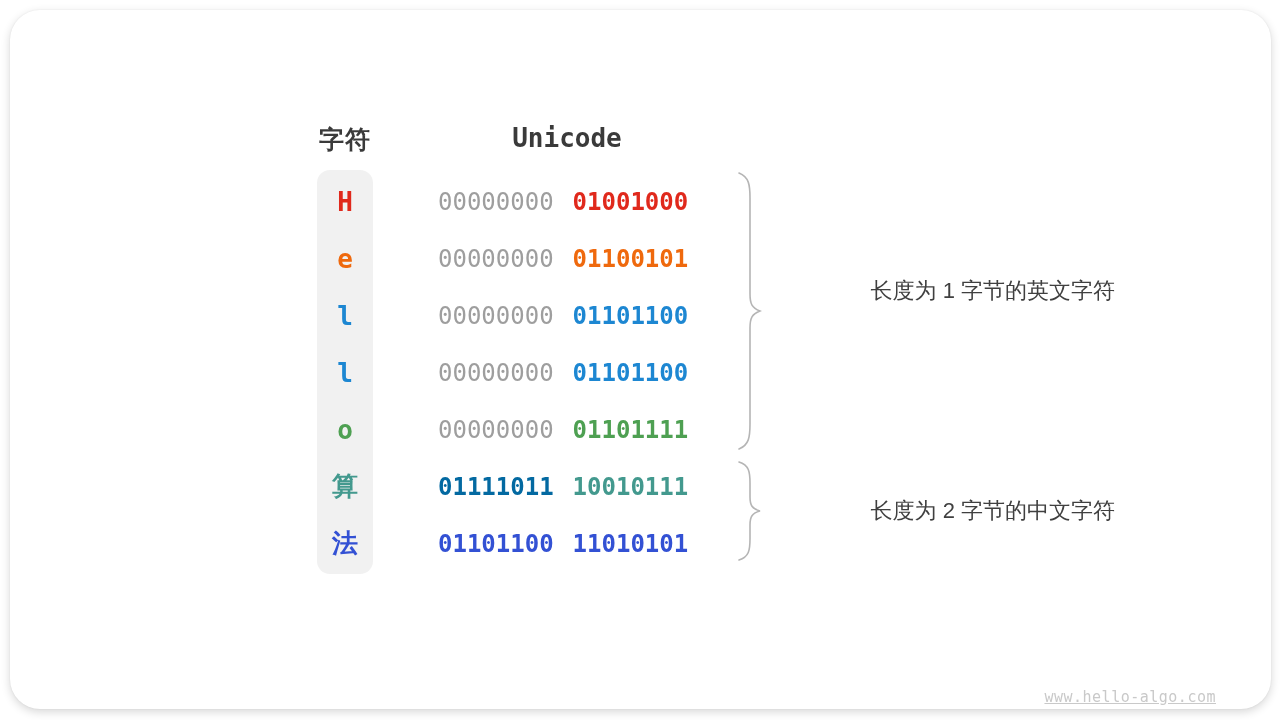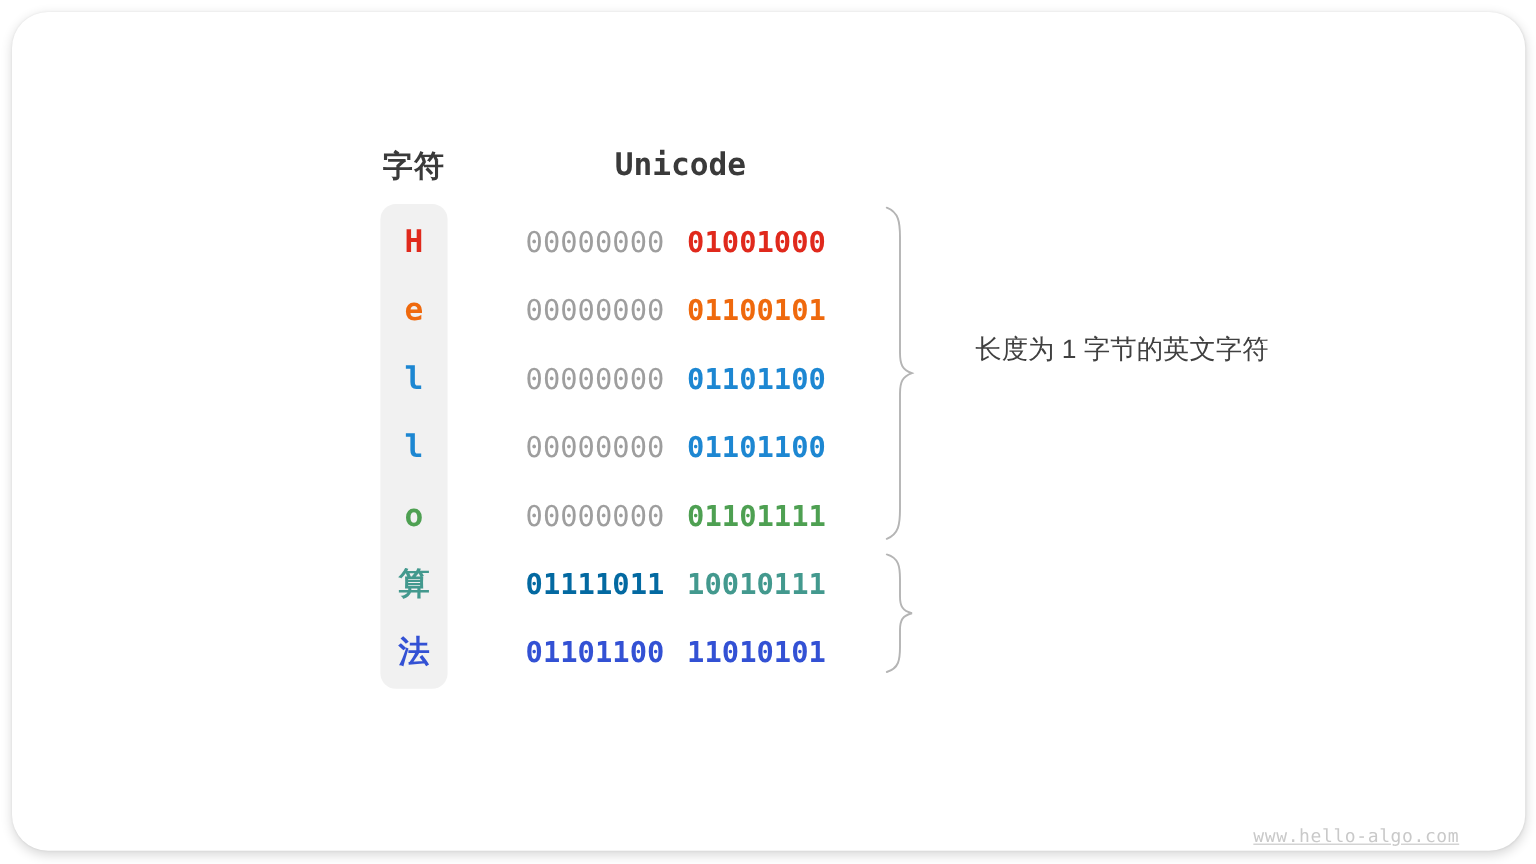--- a/index.html
+++ b/index.html
@@ -46,21 +46,21 @@
     font-family: "DejaVu Sans Mono", monospace;
     font-size: 24px;
   }
   .byte-main { font-weight: bold; }
   .byte-fill { font-weight: normal; }
   .brace { position: absolute; }
   .brace-1 { left: 726px; top: 162px; }
   .brace-2 { left: 726px; top: 451px; }
   .annotation {
     position: absolute; left: 745px; width: 360px;
-    text-align: center; font-size: 22px; line-height: 37px;
+    text-align: right; font-size: 22px; line-height: 37px;
   }
   .annotation-1 { top: 262px; }
   .annotation-2 { top: 482px; }
   .watermark {
     position: absolute; right: 55px; top: 678px;
     font-family: "DejaVu Sans Mono", monospace;
     font-size: 15px; letter-spacing: 0.5px; text-decoration: underline;
   }
 </style>
 </head>
@@ -131,16 +131,19 @@
   </svg>
 
   <svg class="brace brace-2" width="26" height="100" viewBox="0 0 26 100">
     <path d="M3 1 C13 4 14 11 14 22 L14 36 C14 44 16 48 24 50 C16 52 14 56 14 64 L14 78 C14 89 13 96 3 99" fill="none" stroke-width="1.6" stroke-linecap="round" stroke="#b5b5b5"></path>
   </svg>
 
   <div class="annotation annotation-1" style="color: rgb(64, 64, 64);">
     <div>长度为 1 字节的英文字符</div>
   </div>
 
+  <div class="annotation annotation-2" style="color: rgb(64, 64, 64);">
+    <div>长度为 2 字节的中文字符</div>
+  </div>
 
   <div class="watermark" style="color: rgb(201, 201, 201);">www.hello-algo.com</div>
 
 </div>
 
 </body></html>

